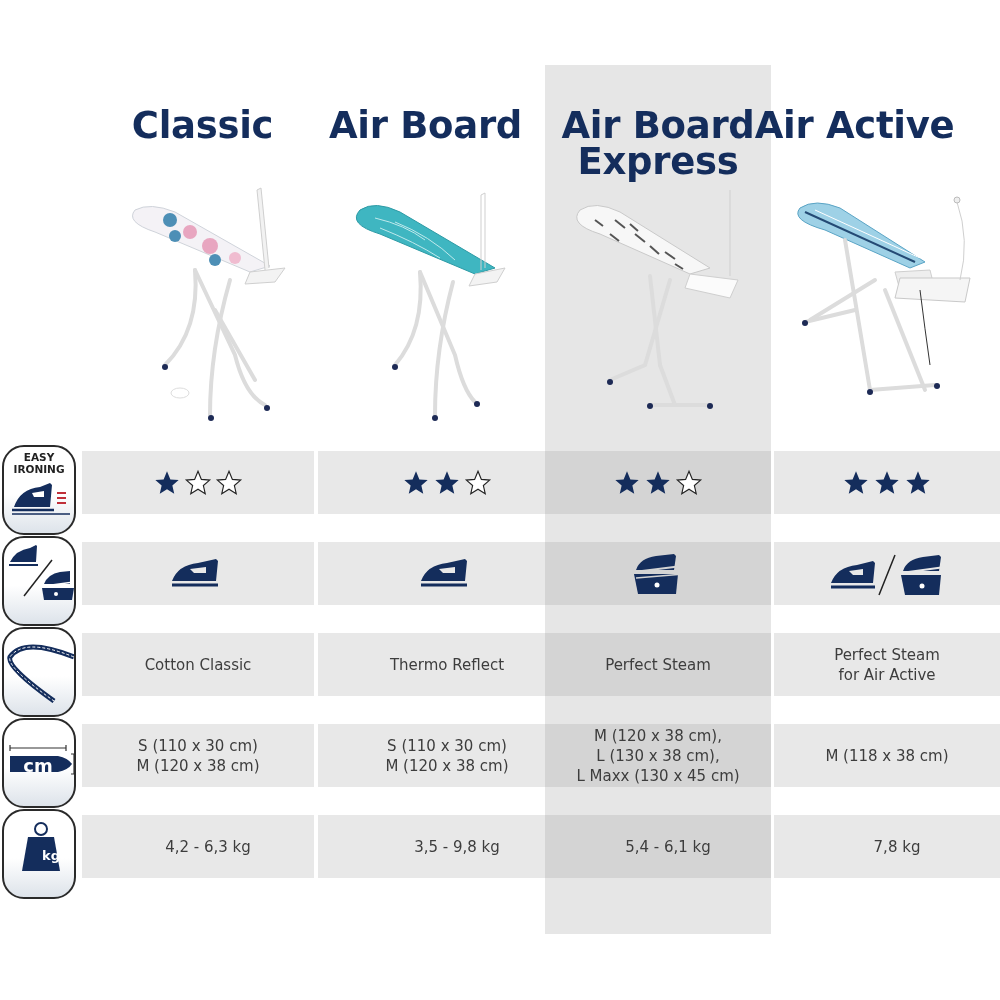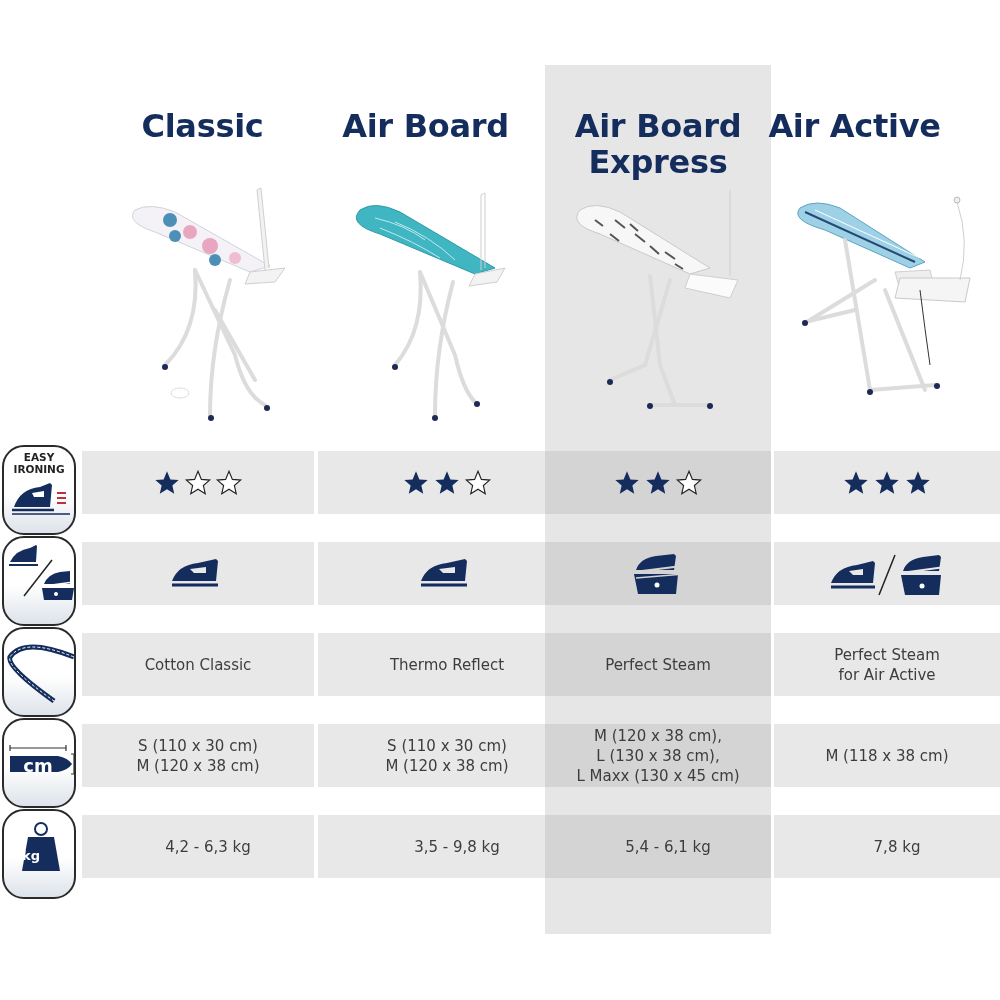--- a/index.html
+++ b/index.html
@@ -1,21 +1,21 @@
 <!DOCTYPE html>
 <html><head>
 <meta charset="utf-8">
 <style>
   * { box-sizing: border-box; margin: 0; padding: 0; }
   html, body { width: 1000px; height: 1000px; background: #ffffff; overflow: hidden; }
   body { position: relative; font-family: "DejaVu Sans", "Liberation Sans", sans-serif; color: #3a3a3a; }
 
   .hl-col { position: absolute; left: 545px; top: 65px; width: 226px; height: 869px; background: #e6e6e6; }
 
-  .title { position: absolute; top: 108px; color: #142d5c; font-family: "DejaVu Sans", sans-serif; font-weight: bold; font-size: 32px; line-height: 36px; text-align: center; letter-spacing: -0.3px; }
+  .title { position: absolute; top: 108px; color: #142d5c; font-family: "DejaVu Sans", sans-serif; font-weight: bold; font-size: 37px; line-height: 36px; text-align: center; letter-spacing: -0.3px; }
   .t1 { left: 100px; width: 205px; }
   .t2 { left: 318px; width: 215px; }
   .t3 { left: 545px; width: 226px; }
   .t4 { left: 740px; width: 229px; }
 
   .board { position: absolute; top: 180px; height: 260px; }
   .b1 { left: 115px; width: 190px; }
   .b2 { left: 335px; width: 190px; }
   .b3 { left: 560px; width: 190px; }
   .b4 { left: 785px; width: 210px; }
@@ -156,21 +156,21 @@
     <path d="M6 36 L54 36 Q64 38 68 44 Q64 50 54 52 L6 52Z" fill="#142d5c"></path>
     <path d="M70 34 L70 54 M67 34 L73 34 M67 54 L73 54" stroke="#333" stroke-width="1.2"></path>
   </svg>
   <div style="position:absolute;left:14px;top:35px;width:40px;text-align:center;color:#fff;font-weight:bold;font-size:18px">cm</div>
 </div>
 <div class="rowicon ri5">
   <svg width="74" height="74" viewBox="0 0 74 74">
     <circle cx="37" cy="18" r="6" fill="none" stroke="#142d5c" stroke-width="2"></circle>
     <path d="M24 26 L50 26 L56 60 L18 60Z" fill="#142d5c"></path>
   </svg>
-  <div style="position:absolute;left:18px;top:37px;width:38px;text-align:left;color:#fff;font-weight:bold;font-size:13px">kg</div>
+  <div style="position:absolute;left:18px;top:37px;width:38px;text-align:right;color:#fff;font-weight:bold;font-size:13px">kg</div>
 </div>
 
 <div class="cell c1 r1">
   <div class="stars">
     <svg class="star" viewBox="0 0 24 24">
         <path d="M12 2l2.9 6.9 7.1.6-5.4 4.7 1.6 7L12 17.3 5.8 21.2l1.6-7L2 9.5l7.1-.6z" fill="#142d5c"></path>
       </svg>
     <svg class="star" viewBox="0 0 24 24">
         <path d="M12 2l2.9 6.9 7.1.6-5.4 4.7 1.6 7L12 17.3 5.8 21.2l1.6-7L2 9.5l7.1-.6z" fill="#fff" stroke="#222" stroke-width="1"></path>
       </svg>

